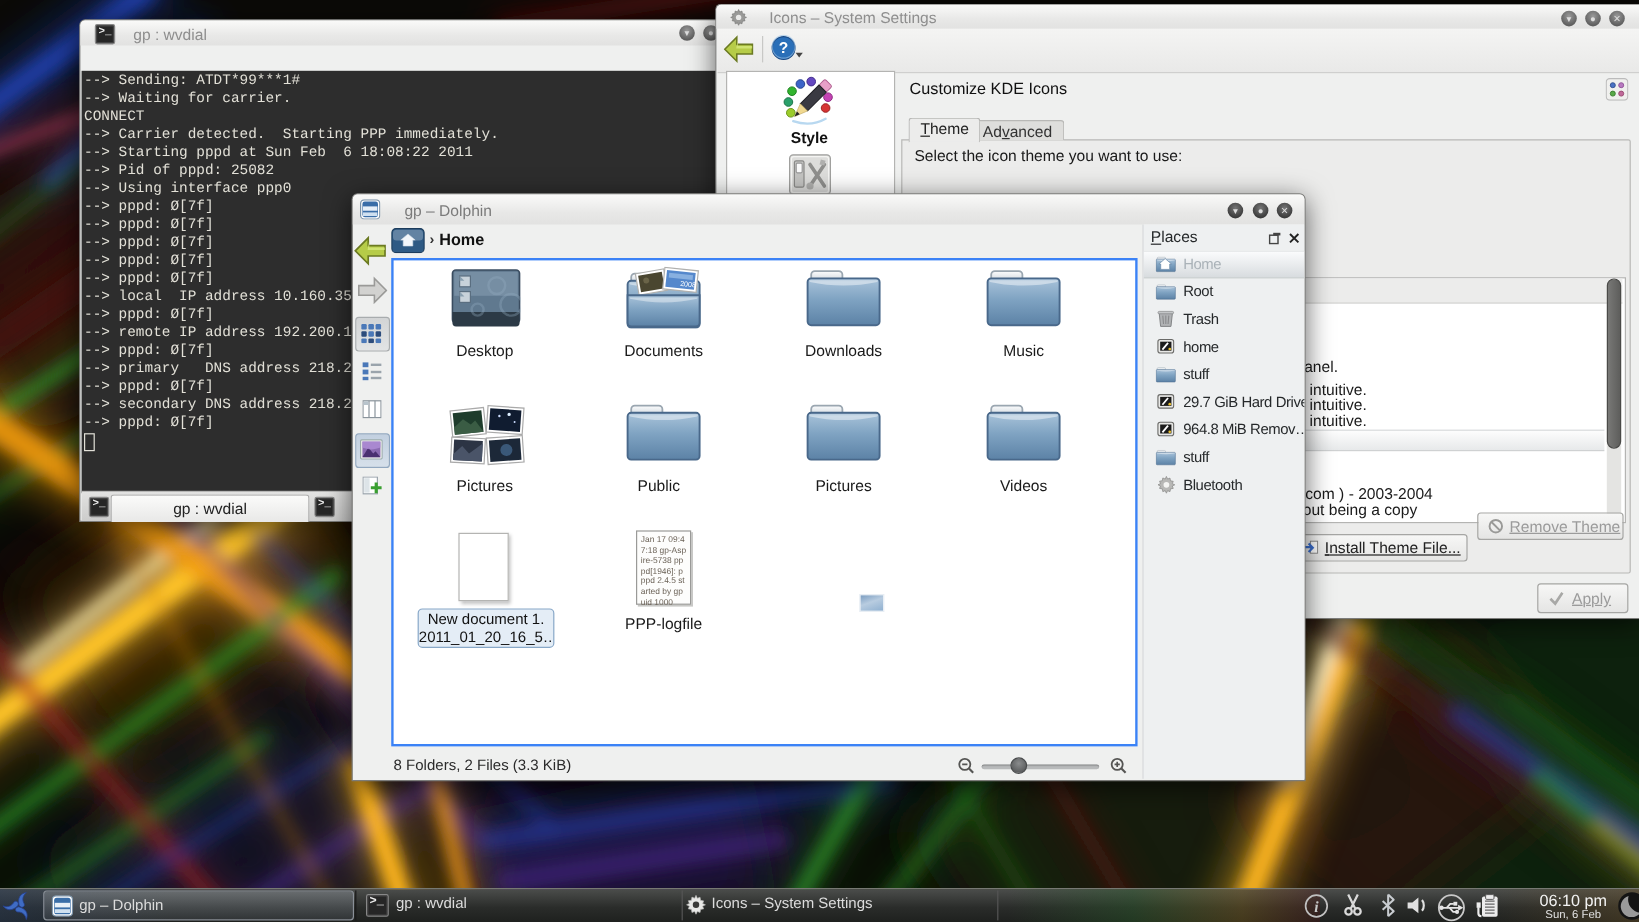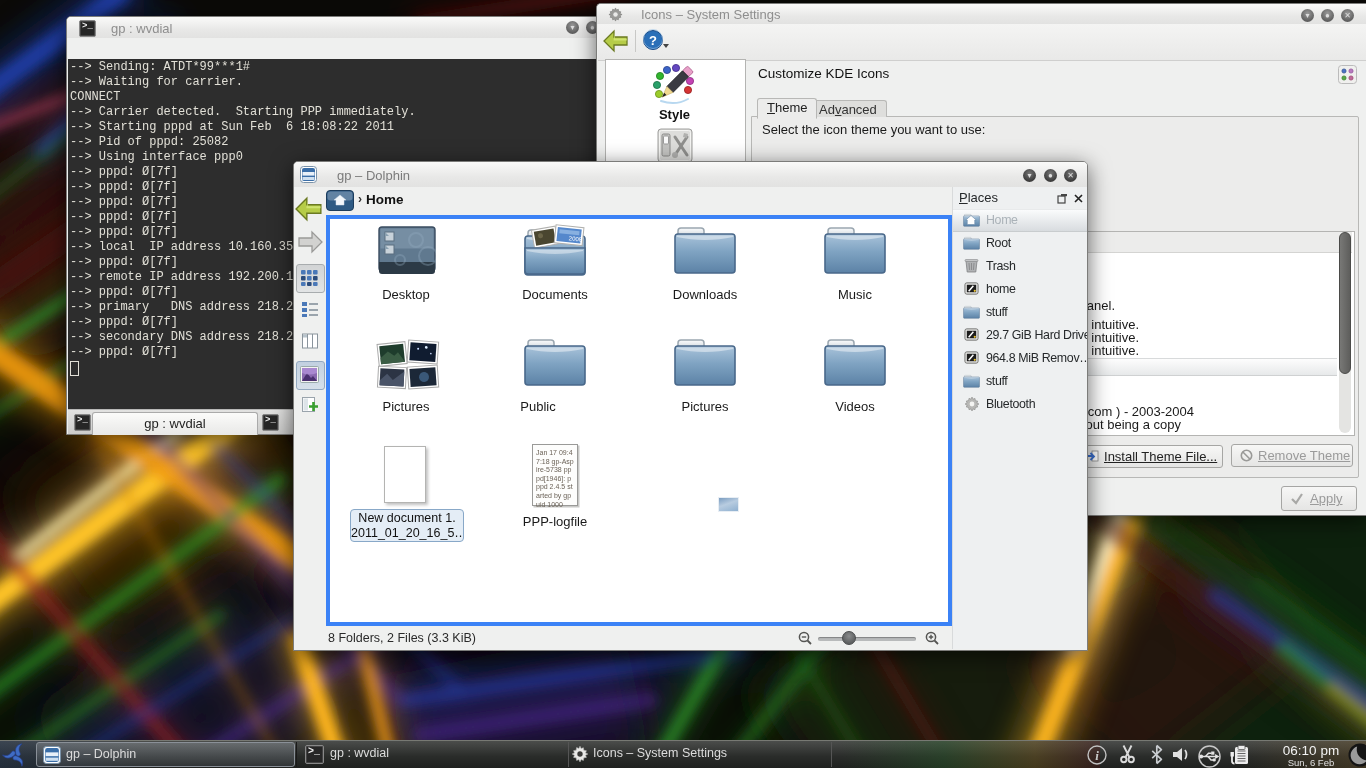--- a/index.html
+++ b/index.html
@@ -25,21 +25,21 @@
 #ttab1{position:absolute;left:24px;top:2px;width:164px;height:22px;background:linear-gradient(#fbfbfa,#e8e8e7);border:1px solid #aaa;border-bottom:none;border-radius:3px 3px 0 0;font-size:13px;color:#222;text-align:center;line-height:21px;}
 
 #ss{left:596px;top:3px;width:769px;height:511px;z-index:2;border-radius:5px 0 0 0;border-right:none;}
 #ss .tool{position:absolute;left:1px;right:0;top:20px;height:36px;background:linear-gradient(#f4f4f3,#e9e9e8);border-bottom:1px solid #cfcfce;}
 .sbx{position:absolute;background:#fff;border:1px solid #b4b4b2;}
 .tab{position:absolute;font-size:13px;height:18px;line-height:18px;padding:0 9px;color:#222;}
 .btn{position:absolute;background:linear-gradient(#f7f7f6,#e5e5e4);border:1px solid #a6a6a4;border-radius:3px;font-size:13px;color:#222;text-decoration:underline;}
 .btn.dis{color:#9b9b9b;}
 
 #dolphin{left:293px;top:161px;width:793px;height:488px;z-index:3;}
-#dview{position:absolute;left:32px;top:53px;width:618px;height:403px;background:#fff;border:4px solid #3b82f6;}
+#dview{position:absolute;left:32px;top:53px;width:618px;height:403px;background:#fff;border:2px solid #3b82f6;}
 .flabel{position:absolute;font-size:13px;color:#1a1a1a;text-align:center;white-space:nowrap;}
 .place{position:absolute;font-size:12.4px;letter-spacing:-.35px;color:#26292b;white-space:nowrap;}
 
 #panel{position:absolute;left:0;top:740px;width:1366px;height:28px;z-index:5;transform:translateZ(0);background:linear-gradient(#4b4d4b,#2a2c2a 55%,#1e201e);border-top:1px solid #777973;}
 .task{position:absolute;top:1px;height:25px;font-size:12.5px;color:#dcdcdc;}
 .tray{position:absolute;top:3px;}
 </style>
 </head>
 <body>
 <svg id="wall" width="1366" height="768" viewBox="0 0 1366 768">
@@ -276,21 +276,21 @@
   <div class="abs" style="left:742px;top:228px;width:12px;height:201px;background:#e4e4e2;border-radius:6px"></div>
   <div class="abs" style="left:742px;top:228px;width:12px;height:142px;background:linear-gradient(90deg,#787876,#5e5e5c);border:1px solid #4a4a48;border-radius:6px;box-sizing:border-box"></div>
 
   <div class="btn" style="left:480px;top:441px;width:144px;height:21px;line-height:21px">
     <svg class="abs" style="left:7px;top:4px" width="14" height="13" viewBox="0 0 14 13">
         <rect x="7" y="1" width="6" height="10" fill="#fff" stroke="#888" stroke-width=".8"></rect>
         <path d="M1 6h7M5.5 3L9 6.5 5.5 10" stroke="#3a6fd0" stroke-width="1.8" fill="none"></path>
       </svg>
     <span style="margin-left:26px"><u>I</u>nstall Theme File...</span>
   </div>
-  <div class="btn dis" style="left:634px;top:440px;width:120px;height:21px;line-height:21px">
+  <div class="btn dis" style="left:634px;top:423px;width:120px;height:21px;line-height:21px">
     <svg class="abs" style="left:8px;top:4px" width="13" height="13" viewBox="0 0 13 13">
         <circle cx="6.5" cy="6.5" r="5.2" fill="none" stroke="#9a9a98" stroke-width="1.6"></circle>
         <path d="M2.9 3l7.2 7.2" stroke="#9a9a98" stroke-width="1.6"></path>
       </svg>
     <span style="margin-left:26px"><u>R</u>emove Theme</span>
   </div>
   <div class="btn dis" style="left:684px;top:482px;width:74px;height:23px;line-height:23px">
     <svg class="abs" style="left:8px;top:5px" width="14" height="13" viewBox="0 0 14 13">
         <path d="M2 7l4 4 6-9" stroke="#a8a8a6" stroke-width="2.2" fill="none"></path>
       </svg>
@@ -472,21 +472,21 @@
         <g transform="rotate(-4 50 40)">
           <rect x="34" y="29" width="30" height="22" fill="#fff" stroke="#aaa"></rect>
           <rect x="36" y="31" width="26" height="18" fill="#1c2838"></rect>
           <circle cx="50" cy="40" r="5" fill="#3a5878"></circle>
         </g>
       </svg>
     <div class="flabel" style="left:26px;top:180px;width:100px">Pictures</div>
     <svg class="abs" style="left:193px;top:119px" width="64" height="50" viewBox="0 0 64 50">
         <use href="#folder"></use>
       </svg>
-    <div class="flabel" style="left:158px;top:180px;width:100px">Public</div>
+    <div class="flabel" style="left:171px;top:180px;width:100px">Public</div>
     <svg class="abs" style="left:343px;top:119px" width="64" height="50" viewBox="0 0 64 50">
         <use href="#folder"></use>
       </svg>
     <div class="flabel" style="left:325px;top:180px;width:100px">Pictures</div>
     <svg class="abs" style="left:493px;top:119px" width="64" height="50" viewBox="0 0 64 50">
         <use href="#folder"></use>
       </svg>
     <div class="flabel" style="left:475px;top:180px;width:100px">Videos</div>
 
     <div class="abs" style="left:54px;top:227px;width:40px;height:55px;background:#fff;border:1px solid #b4b4b2;box-shadow:2px 2px 3px rgba(0,0,0,.25)"></div>

